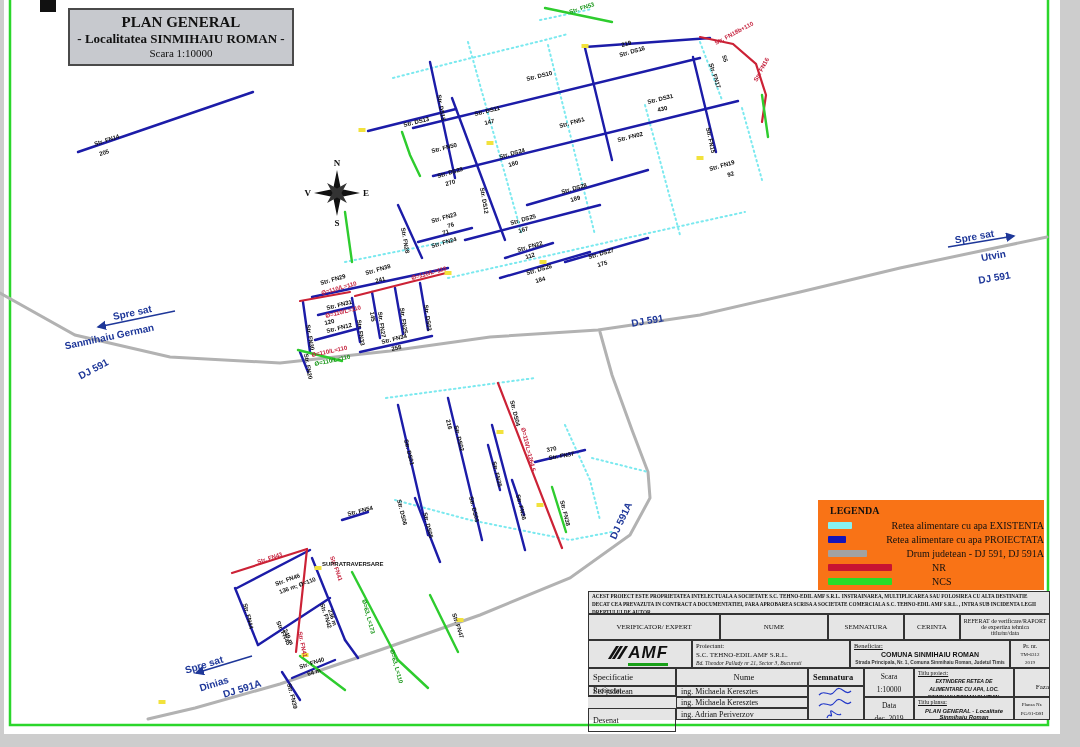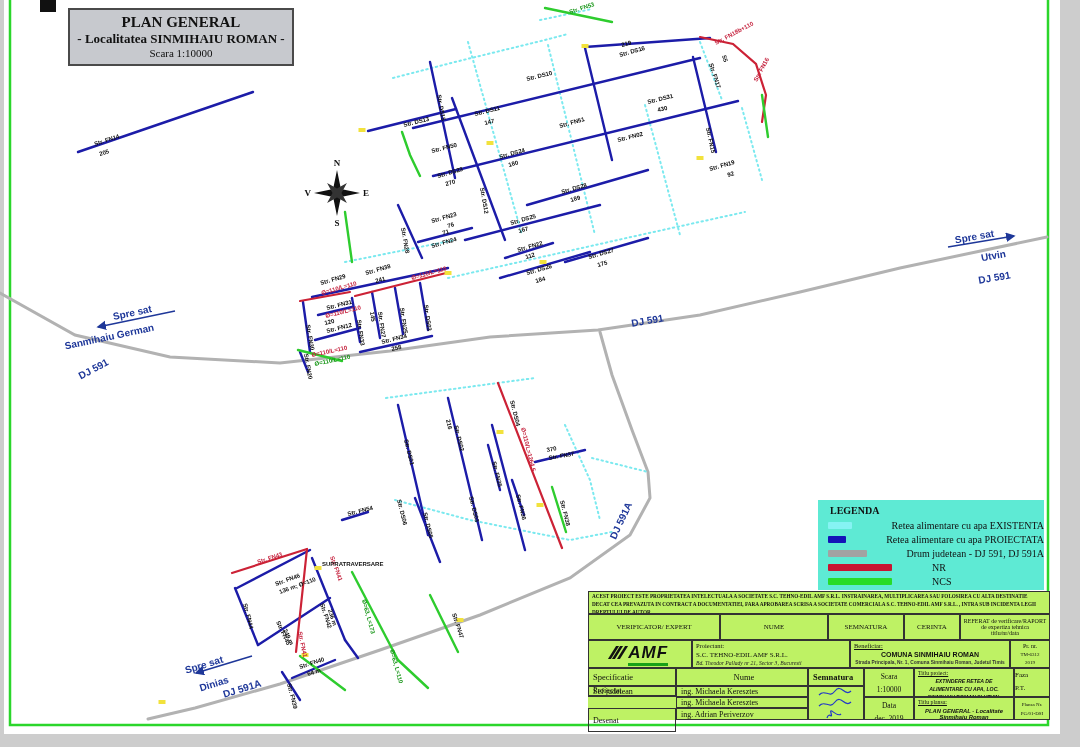--- a/index.html
+++ b/index.html
@@ -16,27 +16,27 @@
   .ln-g{stroke:#2ecc2e;stroke-width:2.4;fill:none;stroke-linecap:round;}
   .ln-r{stroke:#cc2236;stroke-width:2.2;fill:none;stroke-linecap:round;}
   .arrow{stroke:#1e3799;stroke-width:1.6;fill:none;}
 
   .title-box{position:absolute;left:68px;top:8px;width:222px;height:54px;background:#c7c9ce;
     border:2px solid #4a4a4a;text-align:center;color:#111;}
   .title-box .l1{font-weight:bold;font-size:15px;margin-top:4px;}
   .title-box .l2{font-weight:bold;font-size:13px;}
   .title-box .l3{font-size:11px;}
 
-  .legend{position:absolute;left:818px;top:500px;width:226px;height:90px;background:#5eead4;padding:0;}
+  .legend{position:absolute;left:818px;top:500px;width:226px;height:90px;background:#f97316;padding:0;}
   .legend .lg-title{font-weight:bold;font-size:10px;color:#111;margin:5px 0 2px 12px;}
   .lg-row{display:flex;align-items:center;height:14px;}
   .lg-bar{width:64px;height:7px;margin-left:10px;border-radius:1px;}
   .lg-lab{font-size:10px;color:#111;margin-left:40px;white-space:nowrap;}
 
-  .tblock{position:absolute;left:588px;top:591px;width:462px;height:129px;background:#bef264;color:#111;}
+  .tblock{position:absolute;left:588px;top:591px;width:462px;height:129px;background:#e5e5e5;color:#111;}
   .cell{position:absolute;border:1px solid #333;box-sizing:border-box;overflow:hidden;}
   .disc{font:bold 5.2px "Liberation Serif",serif;line-height:1.5;padding:1px 3px;}
   .hc{display:flex;align-items:center;justify-content:center;text-align:center;font-size:7px;}
   .small6{font-size:6px;}
   .amf{display:flex;align-items:center;justify-content:center;height:100%;}
   .amf .stripes{display:inline-block;margin-right:3px;}
   .amf .stripes i{display:inline-block;width:3px;height:13px;background:#111;transform:skewX(-32deg);margin-right:1.5px;}
   .amf .word{font:italic 900 17px "Liberation Sans",sans-serif;letter-spacing:1px;border-bottom:3px solid #18a018;}
   .pj{padding:1px 3px;font-size:6.5px;line-height:1.35;}
   .pj .nm{font-size:7px;}
@@ -48,21 +48,21 @@
   .prnr{font-size:6px;text-align:center;line-height:1.5;padding-top:1px;}
   .prnr .tiny{font-size:5px;}
   .spec{display:flex;align-items:center;padding-left:4px;font-size:8px;}
   .spec.hdr{font-size:8.5px;}
   .bolder{font-weight:bold;}
   .scara{text-align:center;font-size:7.5px;line-height:1.7;padding-top:2px;}
   .tp{padding:1px 3px;font-size:5.8px;}
   .tp .u{text-decoration:underline;}
   .tp .tt{font:bold italic 5.2px "Liberation Sans",sans-serif;text-align:center;margin-top:2px;line-height:1.5;}
   .tp .tt2{font:bold italic 5.8px "Liberation Sans",sans-serif;text-align:center;margin-top:3px;}
-  .faza{text-align:left;font-size:7px;line-height:1.8;padding-top:0;}
+  .faza{text-align:right;font-size:7px;line-height:1.8;padding-top:12px;}
   .plnr{text-align:center;font-size:5px;line-height:1.8;padding-top:2px;}
   .sig{position:absolute;}
 </style>
 </head>
 <body>
 
 <div class="stage">
 
   <svg id="net" width="1080" height="747" viewBox="0 0 1080 747" style="position:absolute;left:0;top:0;">
     <defs>

